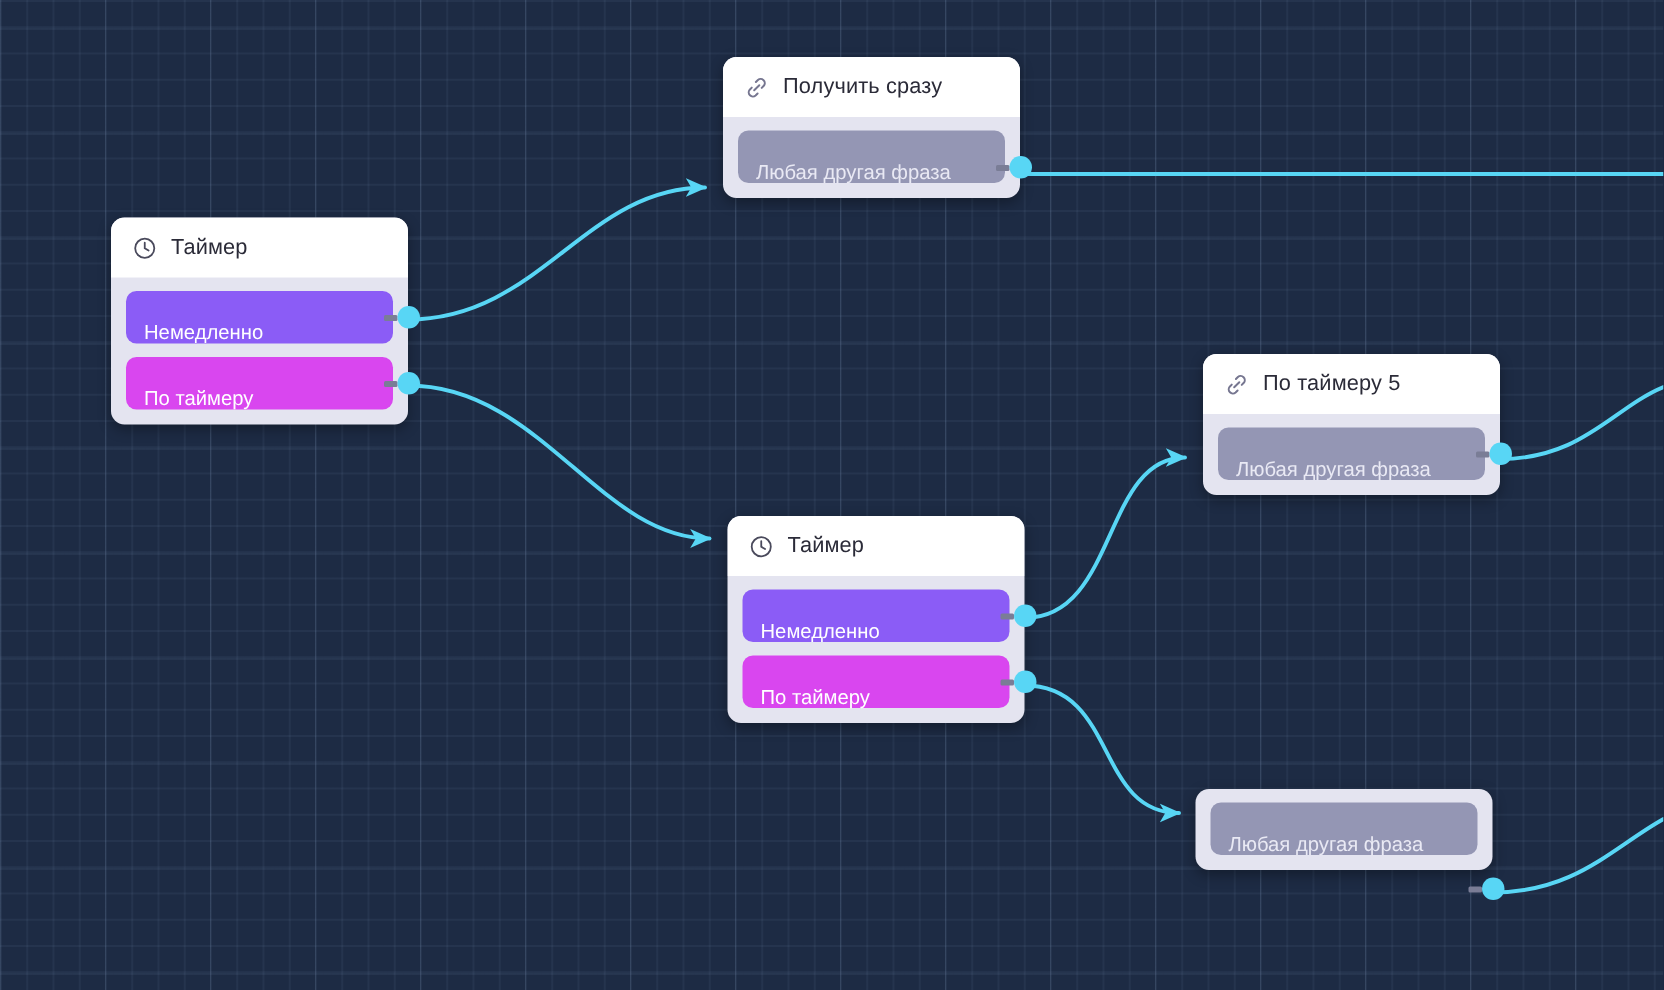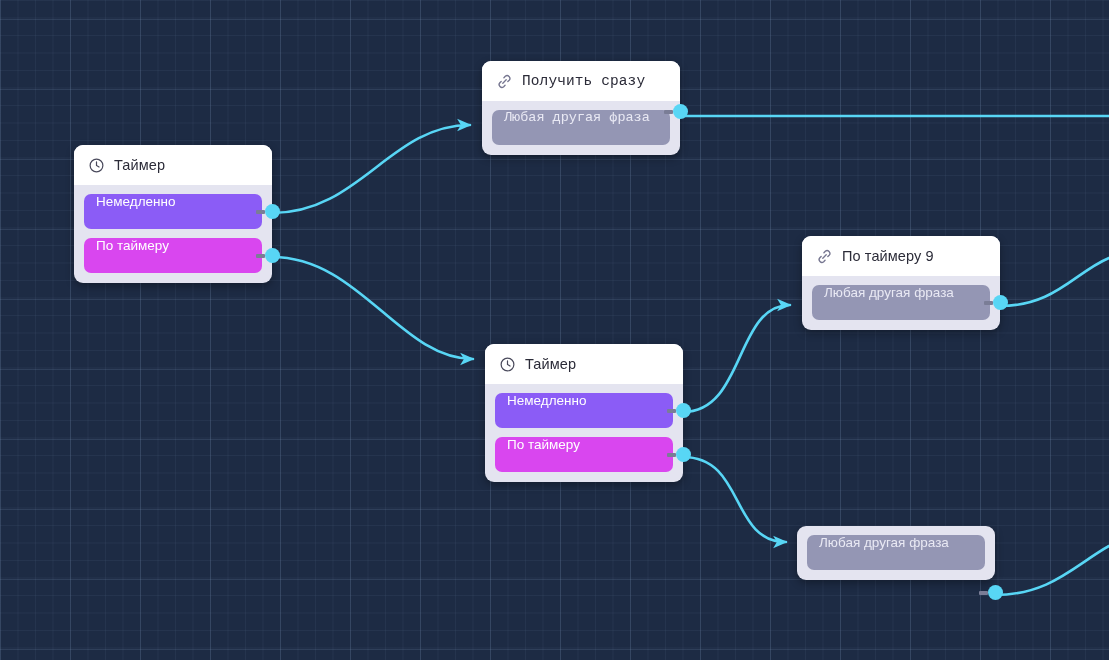--- a/index.html
+++ b/index.html
@@ -71,21 +71,21 @@
     padding: 9px 10px 10px 10px;
     display: flex;
     flex-direction: column;
     gap: 9px;
     box-sizing: border-box;
   }
   .port-btn {
     height: 35px;
     border-radius: 7px;
     display: flex;
-    align-items: flex-start;
+    align-items: flex-end;
     padding: 0 12px;
     box-sizing: border-box;
     font-size: 13.5px;
     color: #ffffff;
     white-space: nowrap;
     position: relative;
   }
   .port-btn.green  { background: #8b5cf6; }
   .port-btn.purple { background: #d946ef; }
   .port-btn.slate  { background: #9496b4; color: #e9e9f4; }
@@ -146,21 +146,21 @@
         </div>
         <div class="node-body">
           <div class="port-btn green">
             <span>Немедленно</span>
           </div>
           <div class="port-btn purple">
             <span>По таймеру</span>
           </div>
         </div>
       </div>
-      <div class="node" style="left: 482px; top: 61px; width: 198px; font-family: Liberation Mono, monospace;">
+      <div class="node" style="left: 482px; top: 38px; width: 198px;">
         <div class="node-header">
           <span class="icon">
             <svg viewBox="0 0 24 24" fill="none" stroke="#767690" stroke-width="1.9" stroke-linecap="round">
               <path d="M9.6 14.4 L14.4 9.6"></path>
               <path d="M11.2 6.6 L13.1 4.7 a3.9 3.9 0 0 1 5.5 5.5 l-1.9 1.9"></path>
               <path d="M12.8 17.4 L10.9 19.3 a3.9 3.9 0 0 1 -5.5 -5.5 l1.9 -1.9"></path>
             </svg>
           </span>
           <span class="node-title">Получить сразу</span>
         </div>
@@ -191,21 +191,21 @@
       </div>
       <div class="node" style="left: 802px; top: 236px; width: 198px;">
         <div class="node-header">
           <span class="icon">
             <svg viewBox="0 0 24 24" fill="none" stroke="#767690" stroke-width="1.9" stroke-linecap="round">
               <path d="M9.6 14.4 L14.4 9.6"></path>
               <path d="M11.2 6.6 L13.1 4.7 a3.9 3.9 0 0 1 5.5 5.5 l-1.9 1.9"></path>
               <path d="M12.8 17.4 L10.9 19.3 a3.9 3.9 0 0 1 -5.5 -5.5 l1.9 -1.9"></path>
             </svg>
           </span>
-          <span class="node-title">По таймеру 9</span>
+          <span class="node-title">По таймеру 5</span>
         </div>
         <div class="node-body">
           <div class="port-btn slate">
             <span>Любая другая фраза</span>
           </div>
         </div>
       </div>
       <div class="node" style="left: 797px; top: 526px; width: 198px;">
         <div class="node-body">
           <div class="port-btn slate">

